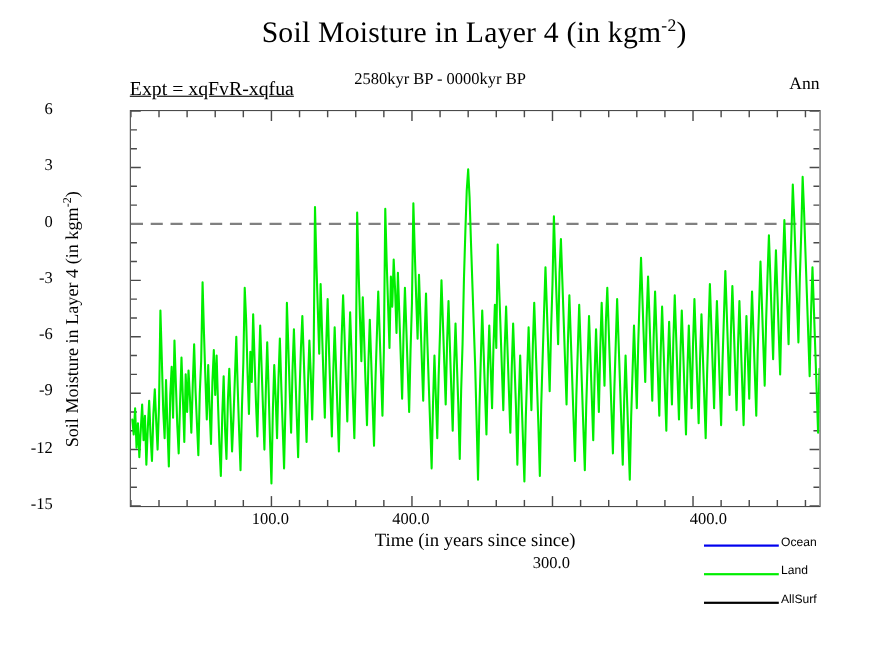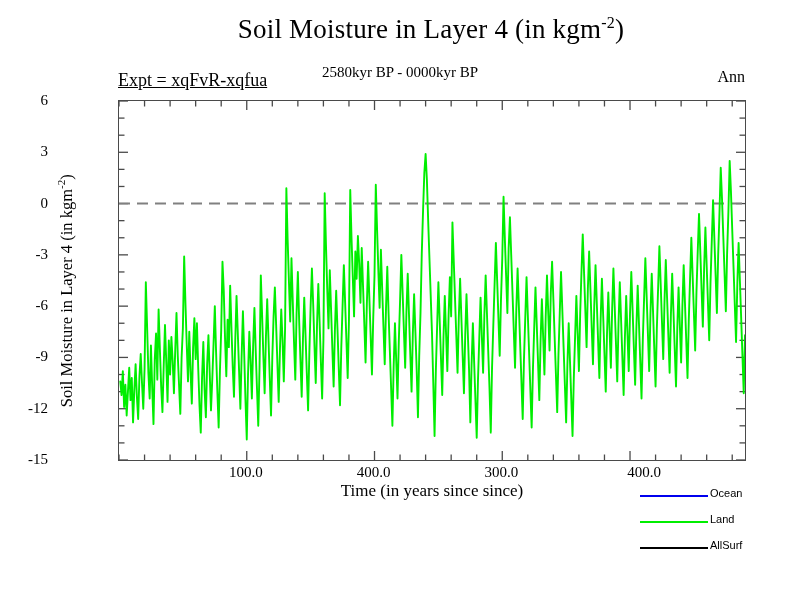--- a/index.html
+++ b/index.html
@@ -190,21 +190,21 @@
       <div class="abs ytick-label" style="top: 202.571px;">0</div>
       <div class="abs ytick-label" style="top: 253.857px;">-3</div>
       <div class="abs ytick-label" style="top: 305.143px;">-6</div>
       <div class="abs ytick-label" style="top: 356.429px;">-9</div>
       <div class="abs ytick-label" style="top: 407.714px;">-12</div>
       <div class="abs ytick-label" style="top: 459px;">-15</div>
     </div>
 <div id="xtick-labels">
       <div class="abs xtick-label" style="left: 245.755px; text-align: center;">100.0</div>
       <div class="abs xtick-label" style="left: 373.51px;">400.0</div>
-      <div class="abs xtick-label" style="left: 501.265px;">300.0</div>
+      <div class="abs xtick-label" style="left: 501.265px; margin-top: 40px;">300.0</div>
       <div class="abs xtick-label" style="left: 644px;">400.0</div>
     </div>
 
 <div class="abs" id="legend">
       <div class="legend-row">
         <span class="legend-line" style="border-top-color: rgb(0, 0, 238);"></span>
         <span class="legend-text">Ocean</span>
       </div>
       <div class="legend-row">
         <span class="legend-line" style="border-top-color: rgb(0, 238, 0);"></span>

